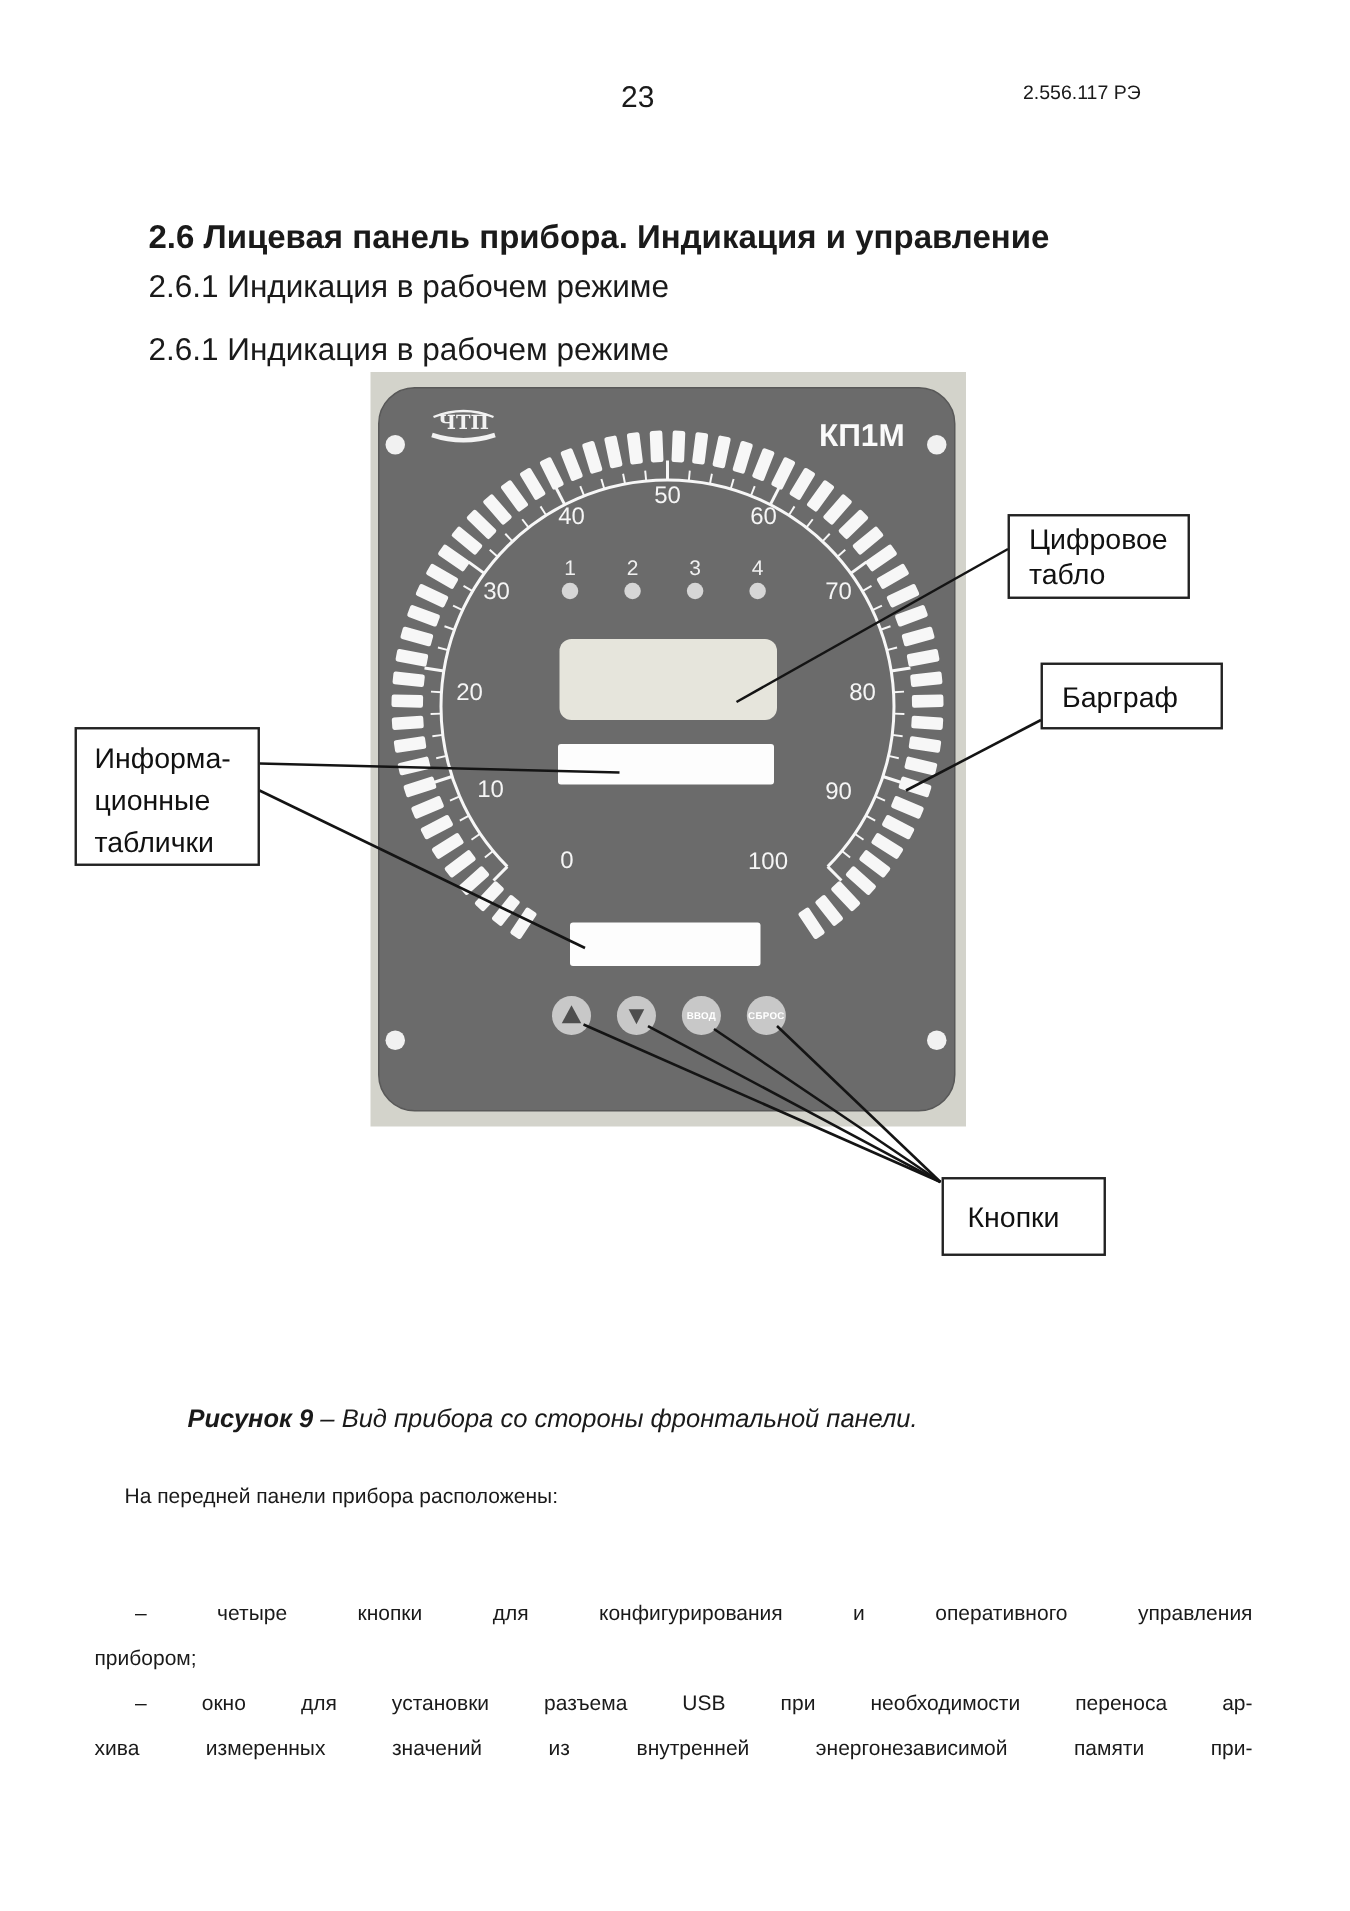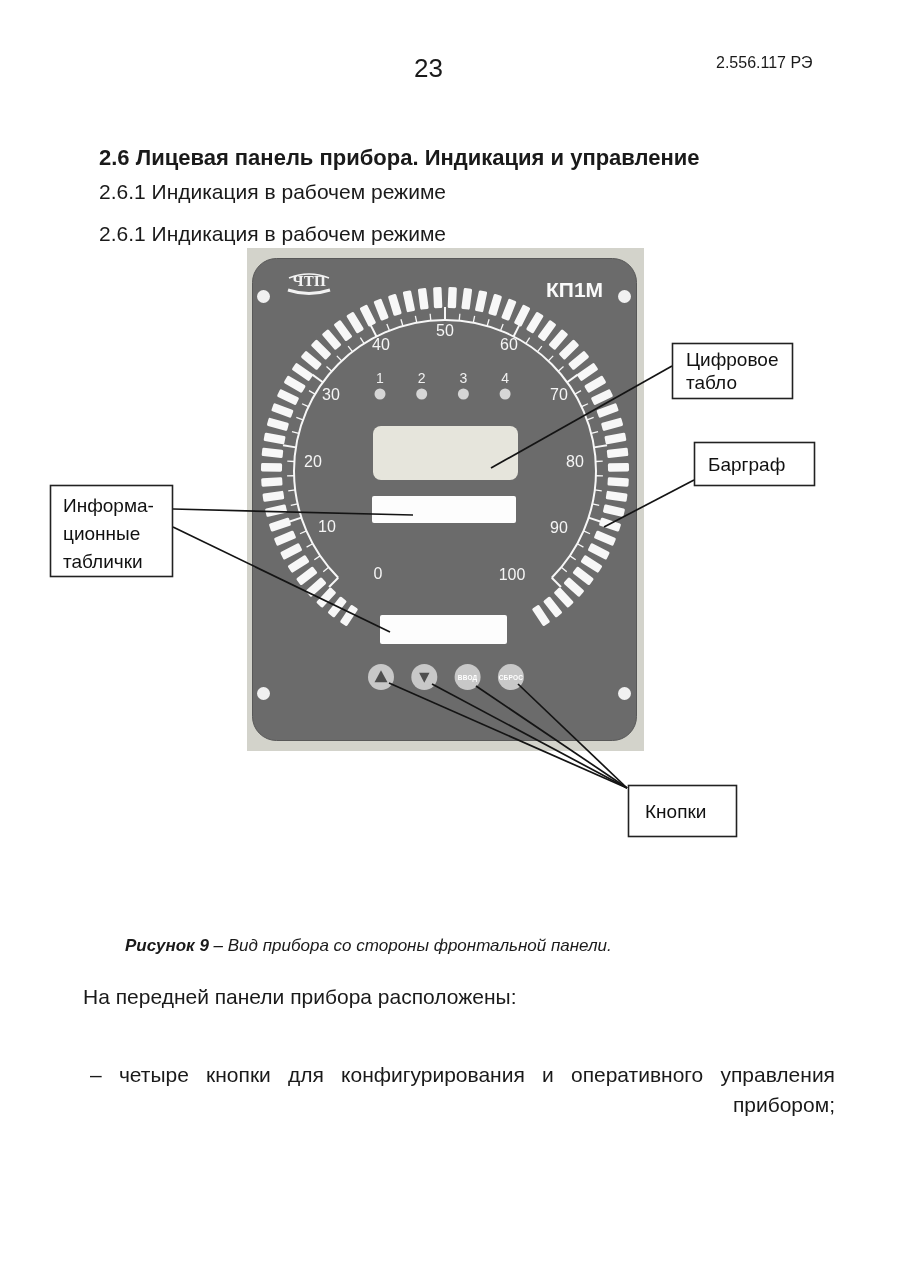--- a/index.html
+++ b/index.html
@@ -2,38 +2,38 @@
 <html><head>
 <meta charset="utf-8">
 <style>
   html,body{margin:0;padding:0;}
   body{
     width:900px;height:1274px;position:relative;background:#ffffff;
     font-family:"Liberation Sans","DejaVu Sans",sans-serif;color:#1a1a1a;
     overflow:hidden;
   }
   .abs{position:absolute;}
-  .pg-num{top:55px;left:414px;font-size:26px;line-height:1;text-align:center;}
-  .doc-code{top:55px;left:682px;font-size:16px;line-height:1;margin-left:34px;}
+  .pg-num{top:55px;left:414px;font-size:20px;line-height:1;text-align:center;}
+  .doc-code{top:55px;left:682px;font-size:13px;line-height:1;}
   .h-section{top:145px;left:99px;font-size:22px;font-weight:bold;line-height:1.2;white-space:nowrap;}
   .h-sub1{top:179px;left:99px;font-size:21px;line-height:1.2;white-space:nowrap;}
   .h-sub2{top:221px;left:99px;font-size:21px;line-height:1.2;white-space:nowrap;}
   .fig-svg{top:240px;left:0;}
   svg text{font-family:"Liberation Sans","DejaVu Sans",sans-serif;}
   .model-txt{font-size:21px;font-weight:bold;fill:#fafafa;}
   .gauge-label{font-size:16px;fill:#f5f5f5;text-anchor:middle;}
   .led-label{font-size:14px;fill:#f0f0f0;text-anchor:middle;}
   .btn-txt{font-size:6.5px;font-weight:bold;fill:#ffffff;text-anchor:middle;letter-spacing:0.2px;}
   .callout-rect{fill:#ffffff;stroke:#222222;stroke-width:1.6px;}
   .callout-txt{font-size:19px;fill:#111111;}
   .pointer{stroke:#141414;stroke-width:1.7px;fill:none;}
   .logo-txt{font-family:"DejaVu Serif","Liberation Serif",serif;font-size:13px;font-weight:bold;fill:#f2f2f2;text-anchor:middle;}
   .caption{top:936px;left:125px;font-size:17px;font-style:italic;white-space:nowrap;}
   .caption b{font-weight:bold;}
-  .bodytext{top:982px;left:63px;width:772px;font-size:21px;line-height:30px;}
+  .bodytext{top:982px;left:63px;width:772px;font-size:14px;line-height:30px;}
   .bodytext .line{height:30px;white-space:nowrap;}
   .bodytext .line.just{white-space:normal;text-align:justify;text-align-last:justify;}
 </style>
 </head>
 <body>
 
 <div class="abs pg-num">23</div>
 <div class="abs doc-code">2.556.117 РЭ</div>
 
 <div class="abs h-section">2.6 Лицевая панель прибора. Индикация и управление</div>
@@ -249,14 +249,16 @@
   </g>
 </svg>
 
 <div class="abs caption">
   <b><i>Рисунок 9</i></b><i> – Вид прибора со стороны фронтальной панели.</i>
 </div>
 
 <div class="abs bodytext" id="bodytext">
     <div class="line" style="text-indent: 20px;">На передней панели прибора расположены:</div>
     <div class="line just" style="text-indent: 27px; margin-top: 48px;">– четыре кнопки для конфигурирования и оперативного управления</div>
-    <div class="line" style="text-indent: 0px; text-align: right;">прибором;</div>
+    <div class="line" style="text-indent: 0px;">прибором;</div>
+    <div class="line just" style="text-indent: 27px;">– окно для установки разъема USB при необходимости переноса ар-</div>
+    <div class="line just" style="text-indent: 0px;">хива измеренных значений из внутренней энергонезависимой памяти при-</div>
   </div>
 
 </body></html>

